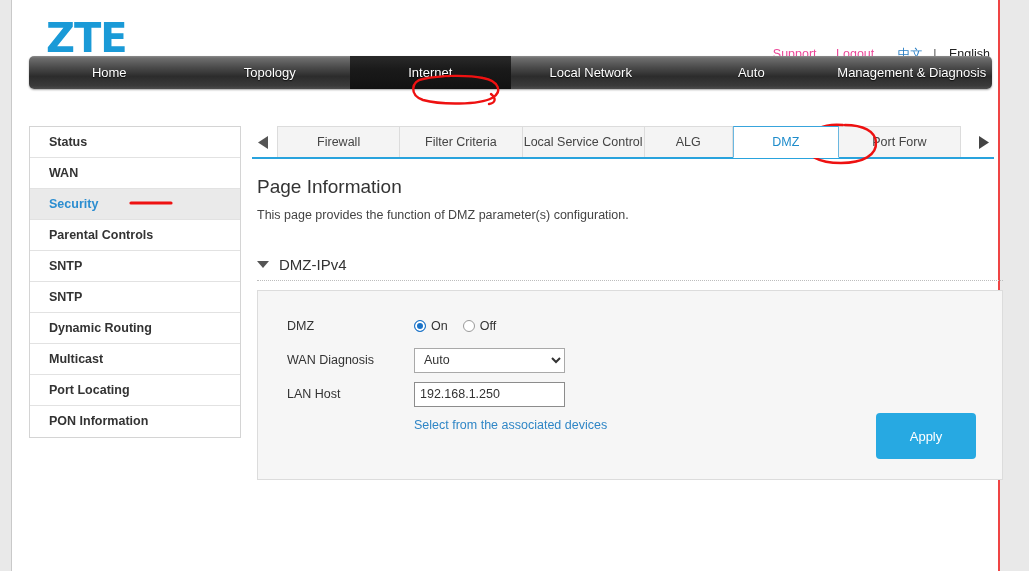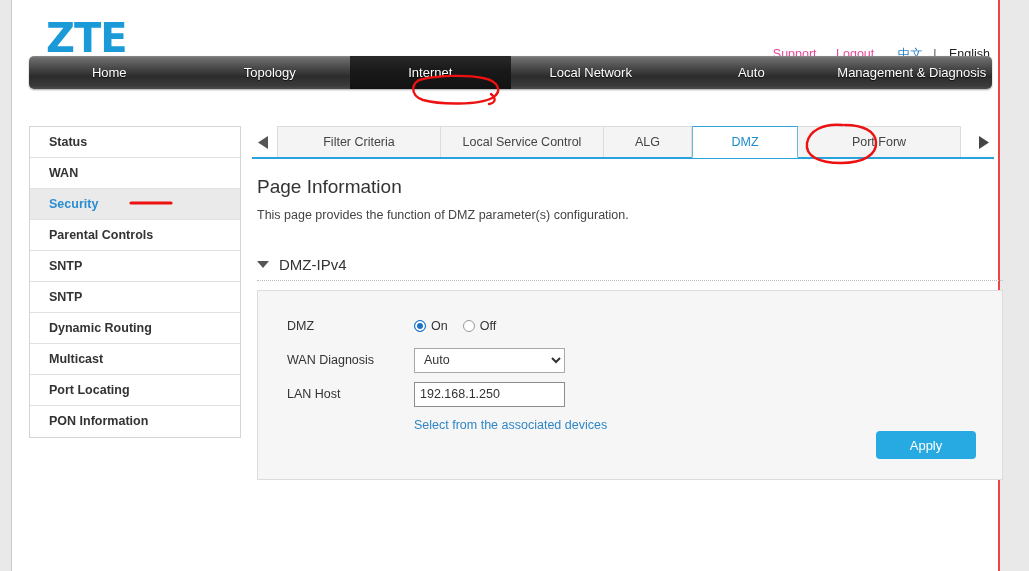--- a/index.html
+++ b/index.html
@@ -272,21 +272,21 @@
     cursor: pointer;
   }
 
   .btn-row {
     position: absolute;
     right: 26px; bottom: 20px;
     display: flex;
     gap: 15px;
   }
   .btn {
-    width: 100px; height: 28px;
+    width: 100px; height: 46px;
     border: none;
     border-radius: 4px;
     background: #27a9e2;
     color: #fff;
     font-size: 13px;
     font-family: "Liberation Sans", sans-serif;
     cursor: pointer;
   }
 
   
@@ -332,20 +332,21 @@
     <div class="sideitem">PON Information</div>
   </div>
 
   <div class="tabs-wrap">
     <div class="tab-arrow left">
       <svg width="11" height="13" viewBox="0 0 11 13">
           <polygon points="10,0 10,13 0,6.5" fill="#555"></polygon>
         </svg>
     </div>
     <div class="tabs">
+      <div class="tab">Firewall</div>
       <div class="tab">Filter Criteria</div>
       <div class="tab">Local Service Control</div>
       <div class="tab" style="flex:0 0 88px">ALG</div>
       <div class="tab active" style="flex:0 0 106px">DMZ</div>
       <div class="tab">Port Forw</div>
     </div>
     <div class="tab-arrow right">
       <svg width="11" height="13" viewBox="0 0 11 13">
           <polygon points="1,0 1,13 11,6.5" fill="#444"></polygon>
         </svg>

